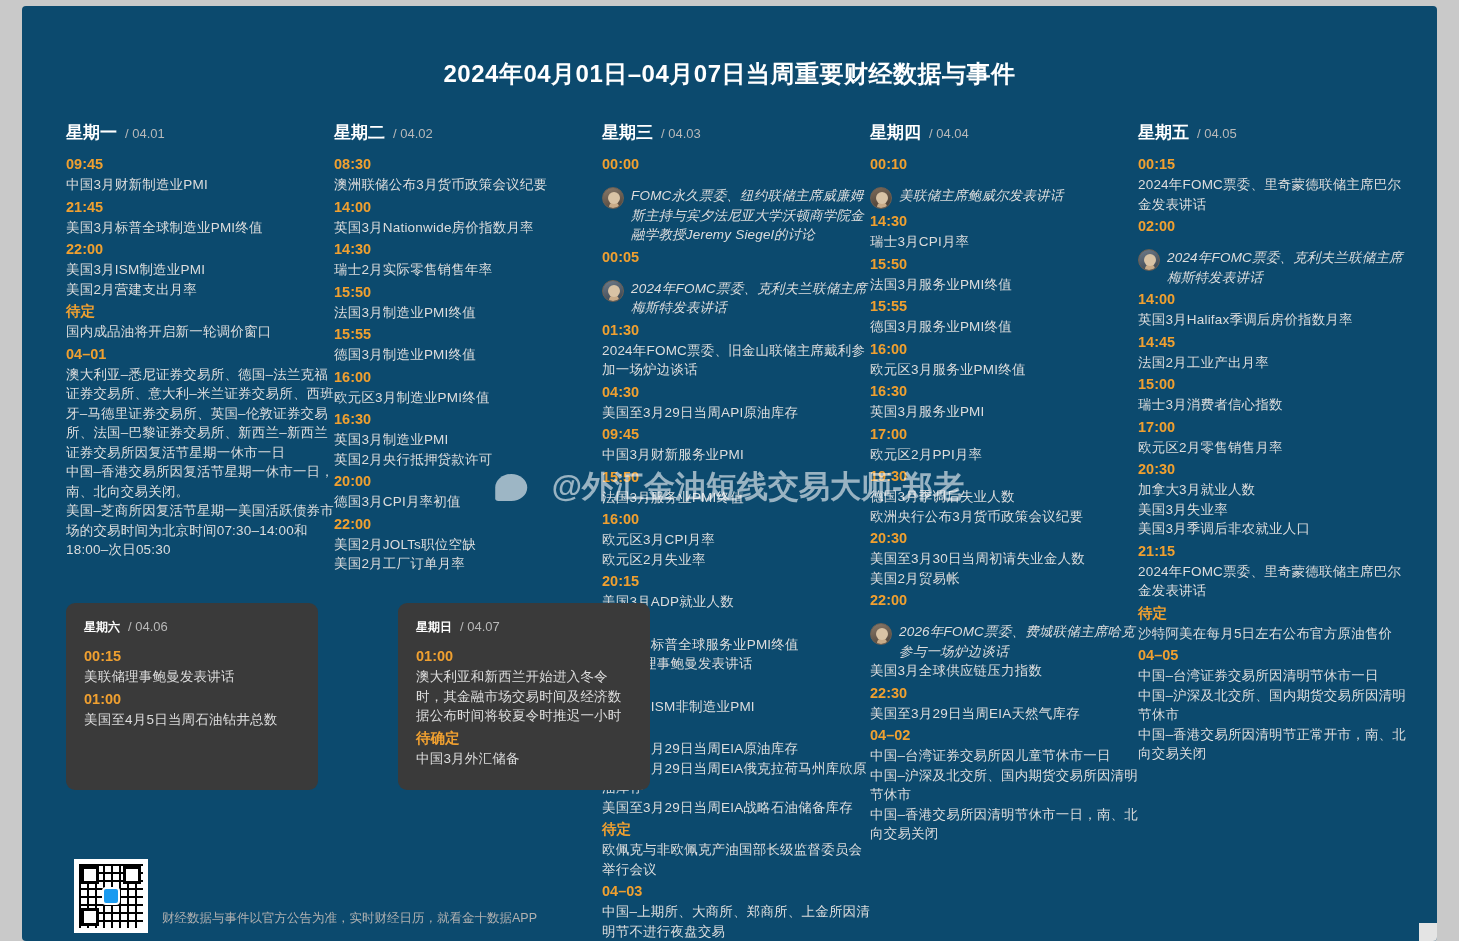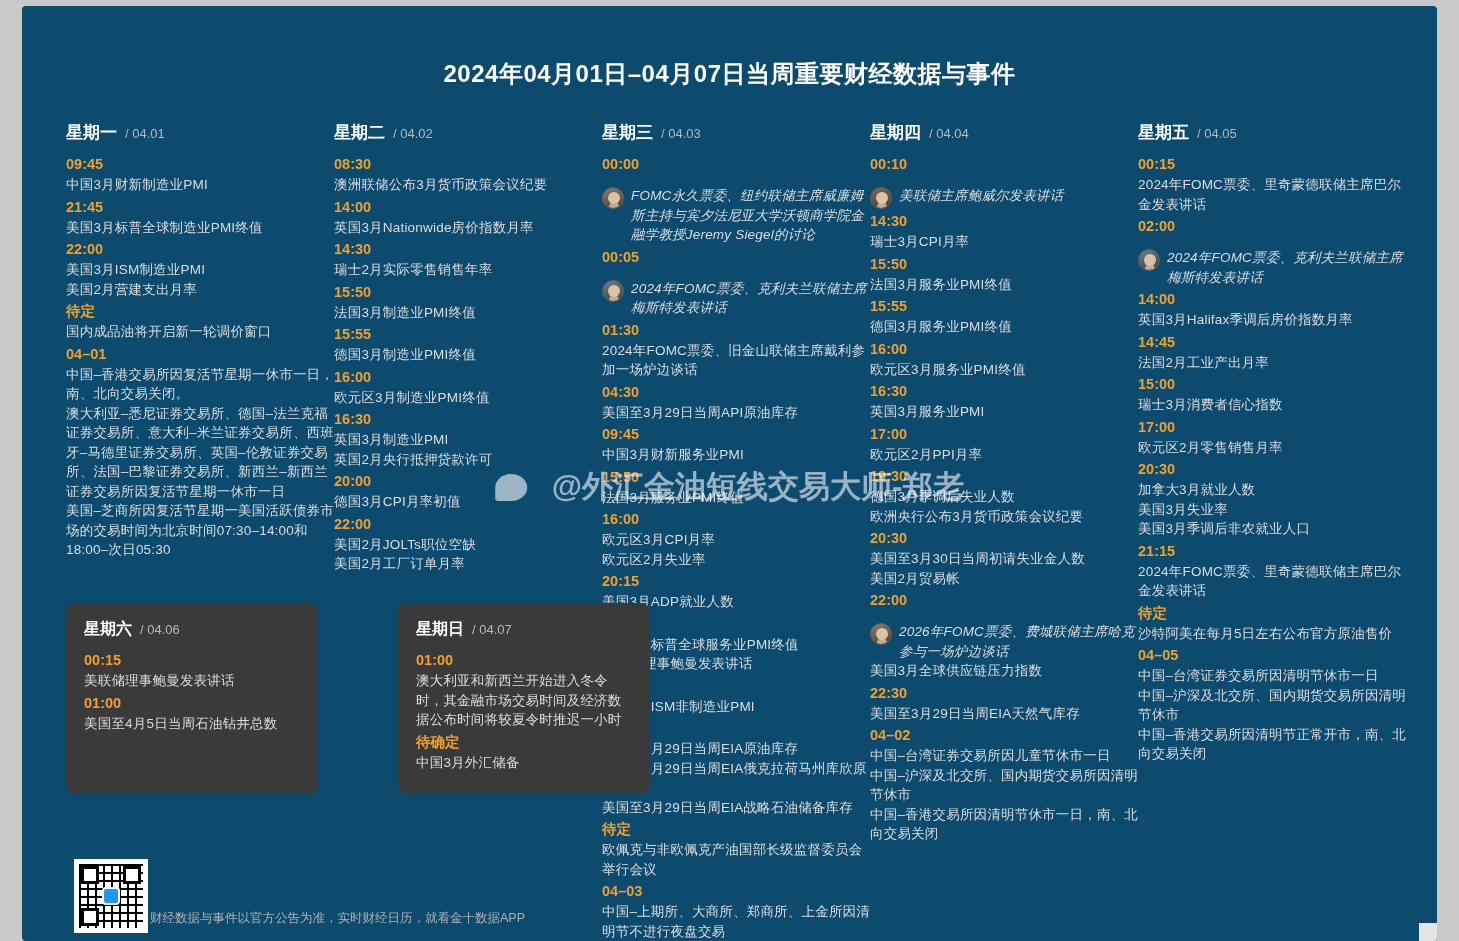--- a/index.html
+++ b/index.html
@@ -94,31 +94,31 @@
     left: 44px; top: 597px;
     display: flex;
     gap: 80px;
   }
   .card {
     width: 252px;
     background: #3a3a3a;
     border-radius: 9px;
     padding: 16px 18px 20px 18px;
   }
-  .card .dayname { font-size: 16px; }
+  .card .dayname { font-size: 12px; }
   .card .time { margin-top: 8px; }
   .card .time:first-of-type { margin-top: 0; }
 
   
   .footer {
     position: absolute;
     left: 52px; bottom: 8px;
     display: flex;
     align-items: flex-end;
-    gap: 2px;
+    gap: 14px;
   }
   .qr {
     width: 74px; height: 74px;
     background: #ffffff;
     padding: 5px;
     position: relative;
   }
   .qr .inner {
     width: 100%; height: 100%;
     background:
@@ -199,22 +199,22 @@
             <div class="time">22:00</div>
             <div class="ev">美国3月ISM制造业PMI</div>
             <div class="ev">美国2月营建支出月率</div>
           </div>
         <div class="entry">
             <div class="time pending">待定</div>
             <div class="ev">国内成品油将开启新一轮调价窗口</div>
           </div>
         <div class="entry">
             <div class="time">04–01</div>
+            <div class="ev">澳大利亚–悉尼证券交易所、德国–法兰克福证券交易所、意大利–米兰证券交易所、西班牙–马德里证券交易所、英国–伦敦证券交易所、法国–巴黎证券交易所、新西兰–新西兰证券交易所因复活节星期一休市一日</div>
             <div class="ev">中国–香港交易所因复活节星期一休市一日，南、北向交易关闭。</div>
-            <div class="ev">澳大利亚–悉尼证券交易所、德国–法兰克福证券交易所、意大利–米兰证券交易所、西班牙–马德里证券交易所、英国–伦敦证券交易所、法国–巴黎证券交易所、新西兰–新西兰证券交易所因复活节星期一休市一日</div>
             <div class="ev">美国–芝商所因复活节星期一美国活跃债券市场的交易时间为北京时间07:30–14:00和18:00–次日05:30</div>
           </div>
       </div>
     </div>
 
     <div class="col">
       <div class="dayhead">
         <span class="dayname">星期二</span>
         <span class="daydate">/ 04.02</span>
       </div>

